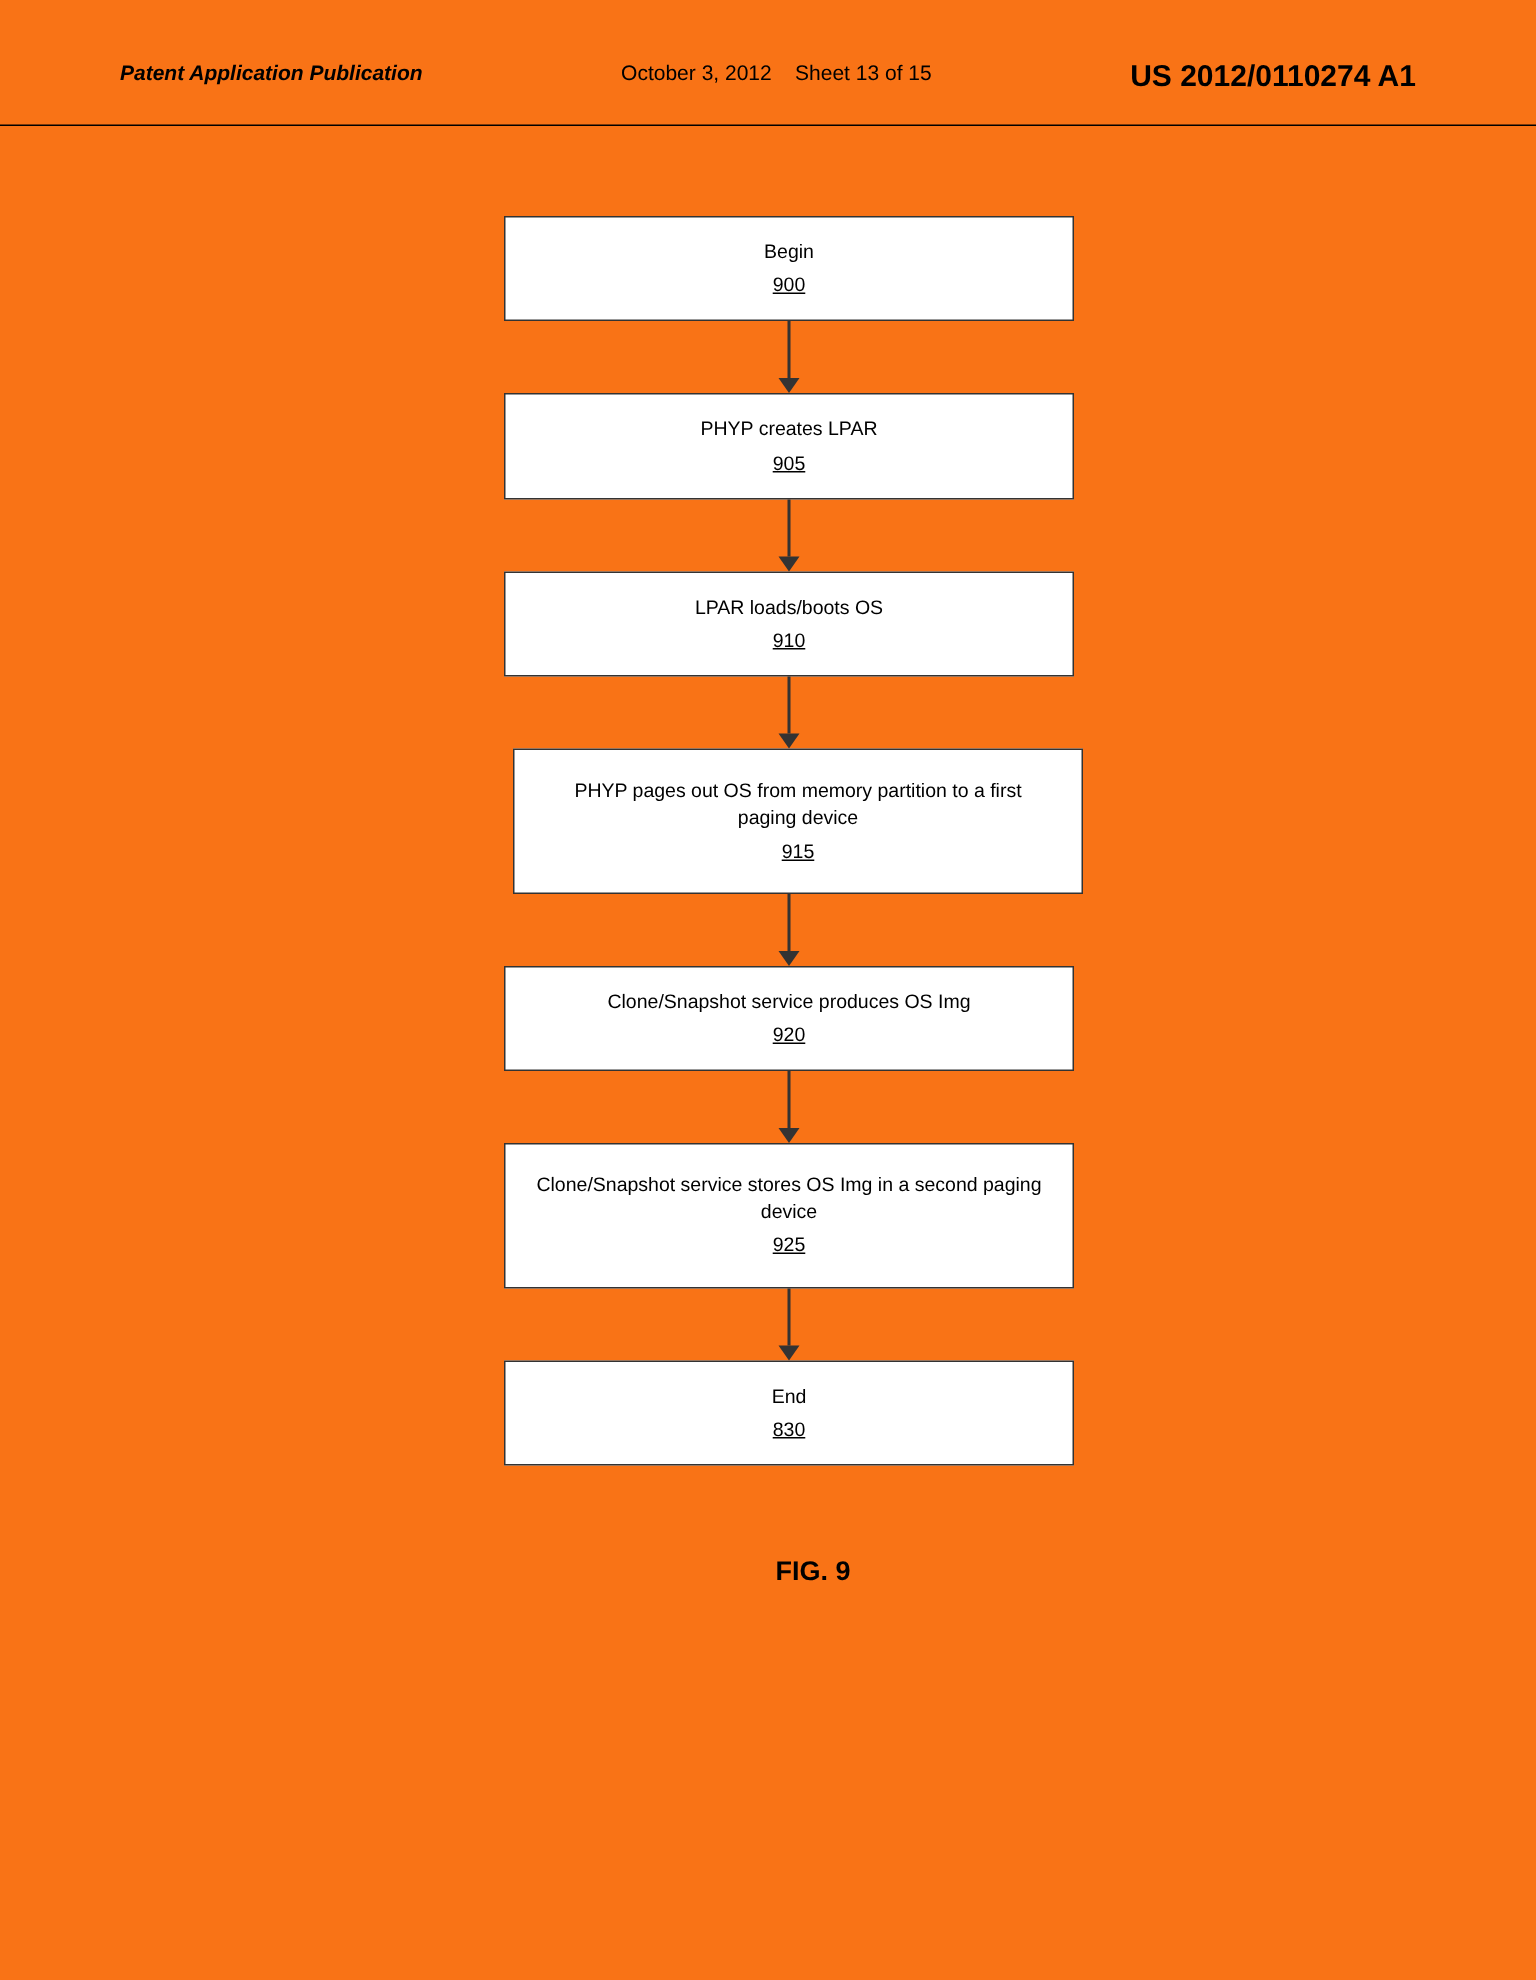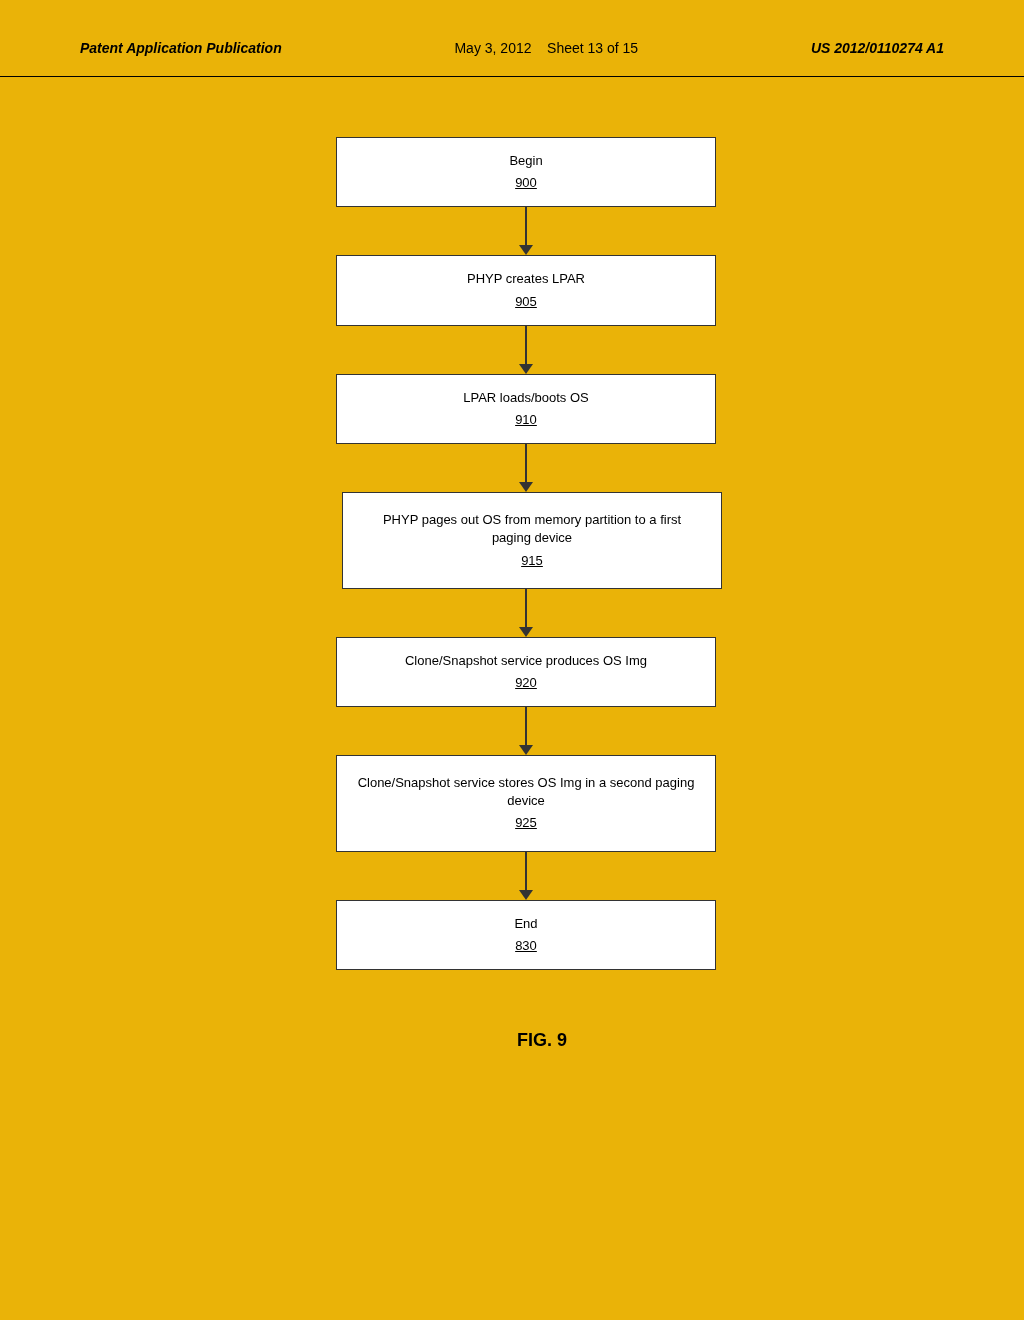--- a/index.html
+++ b/index.html
@@ -12,21 +12,21 @@
       background: #ffffff;
       font-family: Arial, Helvetica, sans-serif;
       width: 1024px;
       min-height: 1320px;
       position: relative;
     }
 
     .page {
       width: 1024px;
       min-height: 1320px;
-      background: #eab308;
+      background: #f97316;
       padding: 0;
       position: relative;
     }
 
     
     .header {
       display: flex;
       justify-content: space-between;
       align-items: flex-start;
       padding: 40px 80px 20px 80px;
@@ -38,23 +38,22 @@
       font-weight: bold;
       font-style: italic;
     }
 
     .header-center {
       font-size: 14px;
       text-align: center;
     }
 
     .header-right {
-      font-size: 14px;
+      font-size: 20px;
       font-weight: bold;
-      font-style: italic;
     }
 
     
     .main-content {
       display: flex;
       flex-direction: column;
       align-items: center;
       padding: 60px 52px 40px 80px;
     }
 
@@ -115,21 +114,21 @@
     }
   </style>
 </head>
 <body>
 
 <div class="page">
 
   <div class="header">
     <div class="header-left">Patent Application Publication</div>
     <div class="header-center">
-      <span>May 3, 2012</span>&nbsp;&nbsp;&nbsp;
+      <span>October 3, 2012</span>&nbsp;&nbsp;&nbsp;
       <span>Sheet 13 of 15</span>
     </div>
     <div class="header-right">US 2012/0110274 A1</div>
   </div>
 
   <div class="main-content">
 
     <div class="flowchart">
 
       <div class="flow-box">

